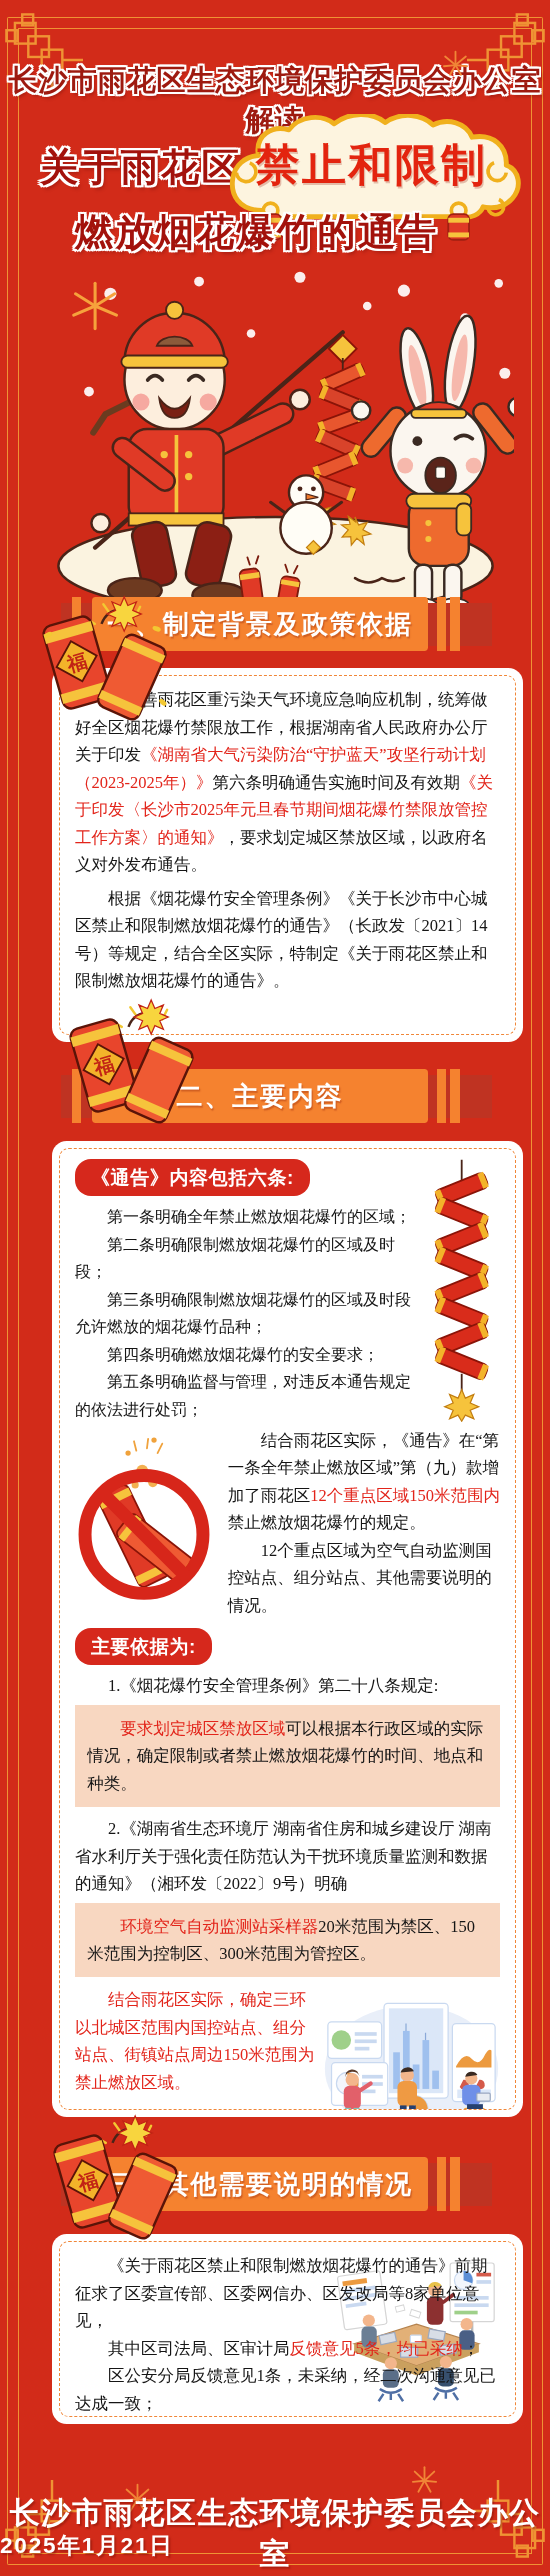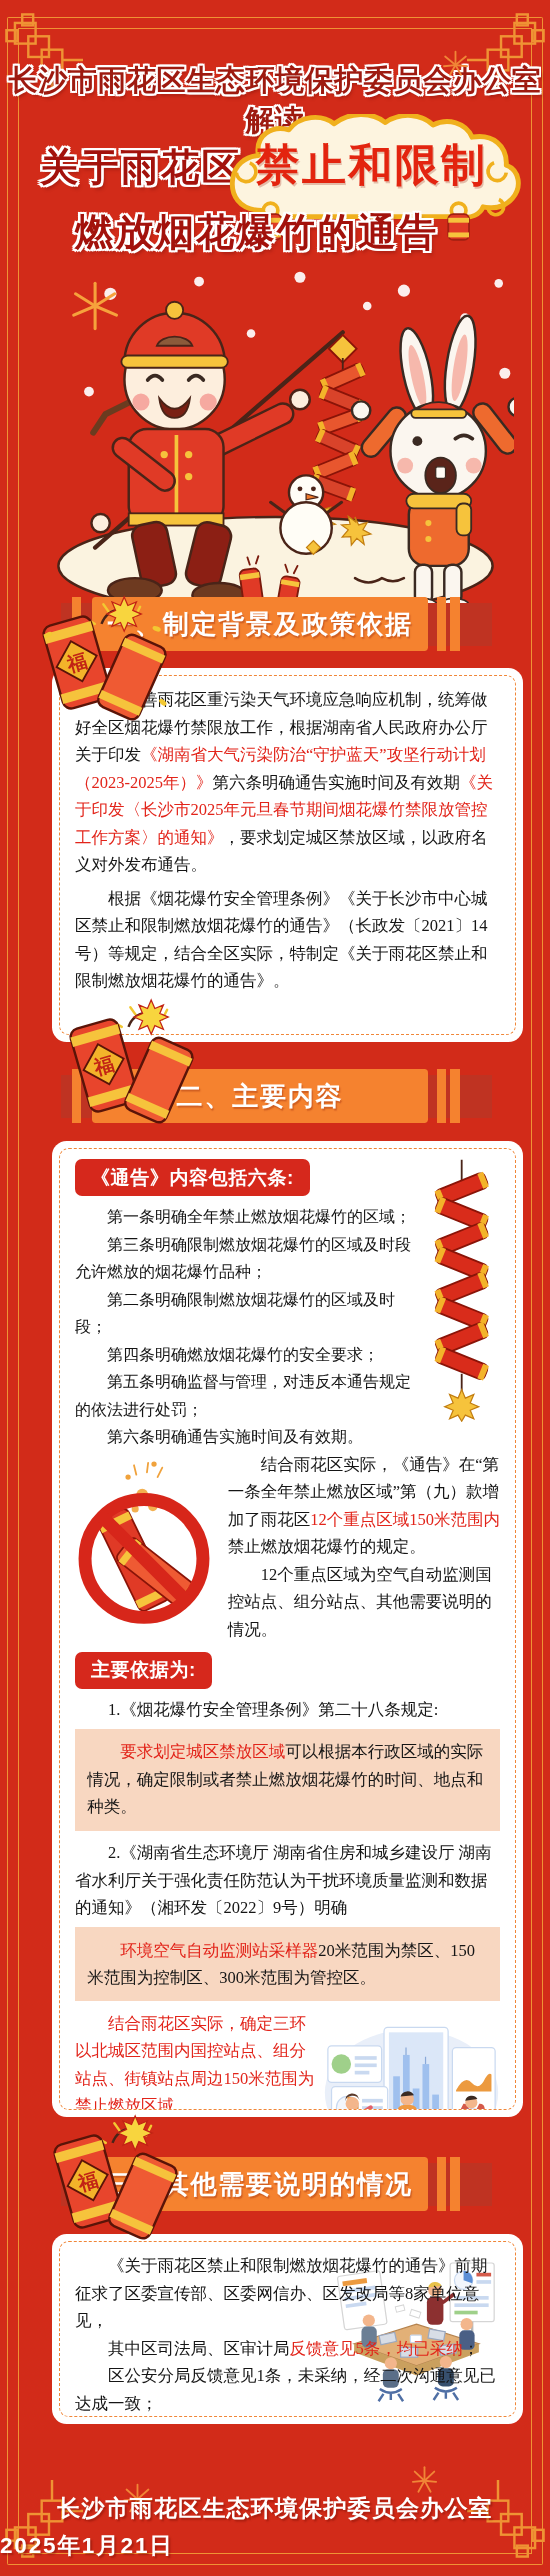--- a/index.html
+++ b/index.html
@@ -54,34 +54,34 @@
   .panel { position:absolute; left:52px; width:471px; background:#ffffff;
     border-radius:14.7px; padding:7.3px; box-sizing:border-box; }
   .panel-inner { border:1.8px dashed #f08637; border-radius:9.8px;
     padding:9.8px 14.7px; box-sizing:border-box; height:100%; overflow:hidden; }
   .body { font-size:16.5px; line-height:27.5px; color:#151515; text-indent:2em; margin:0; }
   .body.items-font { font-size:16px; }
   .c-red { color:#e2241a; }
   .red-par { color:#e2241a; }
   .red-label { display:inline-block; background:#d6281c; color:#fff;
     font-family:"Liberation Sans","DejaVu Sans",sans-serif; font-weight:900;
-    font-size:19px; letter-spacing:0.6px; padding:5.5px 16px; border-radius:7px;
+    font-size:19px; letter-spacing:0.6px; padding:5.5px 16px; border-radius:16px;
     margin:0 0 7.3px 0; clear:both; }
   .pink-box { background:#f8d7c1; padding:9.8px 12.2px; margin:4.9px 0 8.6px 0; clear:right; }
   .chain-illus { float:right; width:76px; height:263px; margin:0 0 4.9px 4.9px; }
   .prohibit-illus { float:left; width:138px; height:171px; margin:6.1px 14.7px 2.4px 0; }
   .charts-illus { float:right; width:177px; height:153px; margin:2.4px 0 0 8.6px; }
   .meet-illus { position:absolute; right:18.3px; bottom:11px; width:159px; height:147px; z-index:1; }
   .over { position:relative; z-index:2; }
   .clearer { clear:both; height:0; }
   .mt { margin-top:6.1px; }
   
   .footer-org { position:absolute; left:0; top:2493px; width:550px; text-align:center;
     font-family:"Liberation Sans","DejaVu Sans",sans-serif; font-weight:900;
-    font-size:23px; letter-spacing:1.2px; color:#ffffff; text-shadow:1.8px 2.4px 1.8px rgba(120,15,5,.45); }
+    font-size:30px; letter-spacing:1.2px; color:#ffffff; text-shadow:1.8px 2.4px 1.8px rgba(120,15,5,.45); }
   .footer-date { position:absolute; left:0; top:2530px; width:550px; text-align:left;
     font-family:"Liberation Sans","DejaVu Sans",sans-serif; font-weight:900;
     font-size:22.6px; letter-spacing:1.8px; color:#ffffff; text-shadow:1.8px 2.4px 1.8px rgba(120,15,5,.45); }
   .burst { position:absolute; }
 </style>
 </head>
 <body>
 
 <div class="poster">
 
@@ -451,25 +451,24 @@
             <rect x="-43" y="-13" width="86" height="26" rx="8" fill="#d92c1b" stroke="#8a1408" stroke-width="3"></rect>
             <rect x="-43" y="-13" width="10" height="26" fill="#f3b32a"></rect>
             <rect x="33" y="-13" width="10" height="26" fill="#f3b32a"></rect>
           </g>
         <line x1="62" y1="352" x2="62" y2="380" stroke="#4a2418" stroke-width="3"></line>
         <polygon points="62,378 68,392 82,386 76,400 90,406 76,412 82,426 68,420 62,430 56,420 42,426 48,412 34,406 48,400 42,386 56,392" fill="#f6c33c" stroke="#c27d10" stroke-width="2"></polygon>
       </svg>
 
       <span class="red-label">《通告》内容包括六条:</span>
       <p class="body items-font">第一条明确全年禁止燃放烟花爆竹的区域；</p>
+      <p class="body items-font">第二条明确限制燃放烟花爆竹的区域及时段；</p>
       <p class="body items-font">第三条明确限制燃放烟花爆竹的区域及时段允许燃放的烟花爆竹品种；</p>
-      <p class="body items-font">第二条明确限制燃放烟花爆竹的区域及时段；</p>
       <p class="body items-font">第四条明确燃放烟花爆竹的安全要求；</p>
       <p class="body items-font">第五条明确监督与管理，对违反本通告规定的依法进行处罚；</p>
-      <p class="body items-font">第六条明确通告实施时间及有效期。</p>
       <div class="clearer"></div>
 
       <svg class="prohibit-illus" viewBox="0 0 230 290">
         <g stroke="#f0a23c" stroke-width="3" stroke-linecap="round" fill="none">
           <line x1="102" y1="30" x2="98" y2="14"></line>
             <line x1="120" y1="26" x2="122" y2="10"></line>
             <line x1="138" y1="34" x2="146" y2="18"></line>
           <circle cx="88" cy="34" r="3" fill="#f0a23c"></circle>
             <circle cx="132" cy="12" r="3" fill="#f0a23c"></circle>
         </g>

